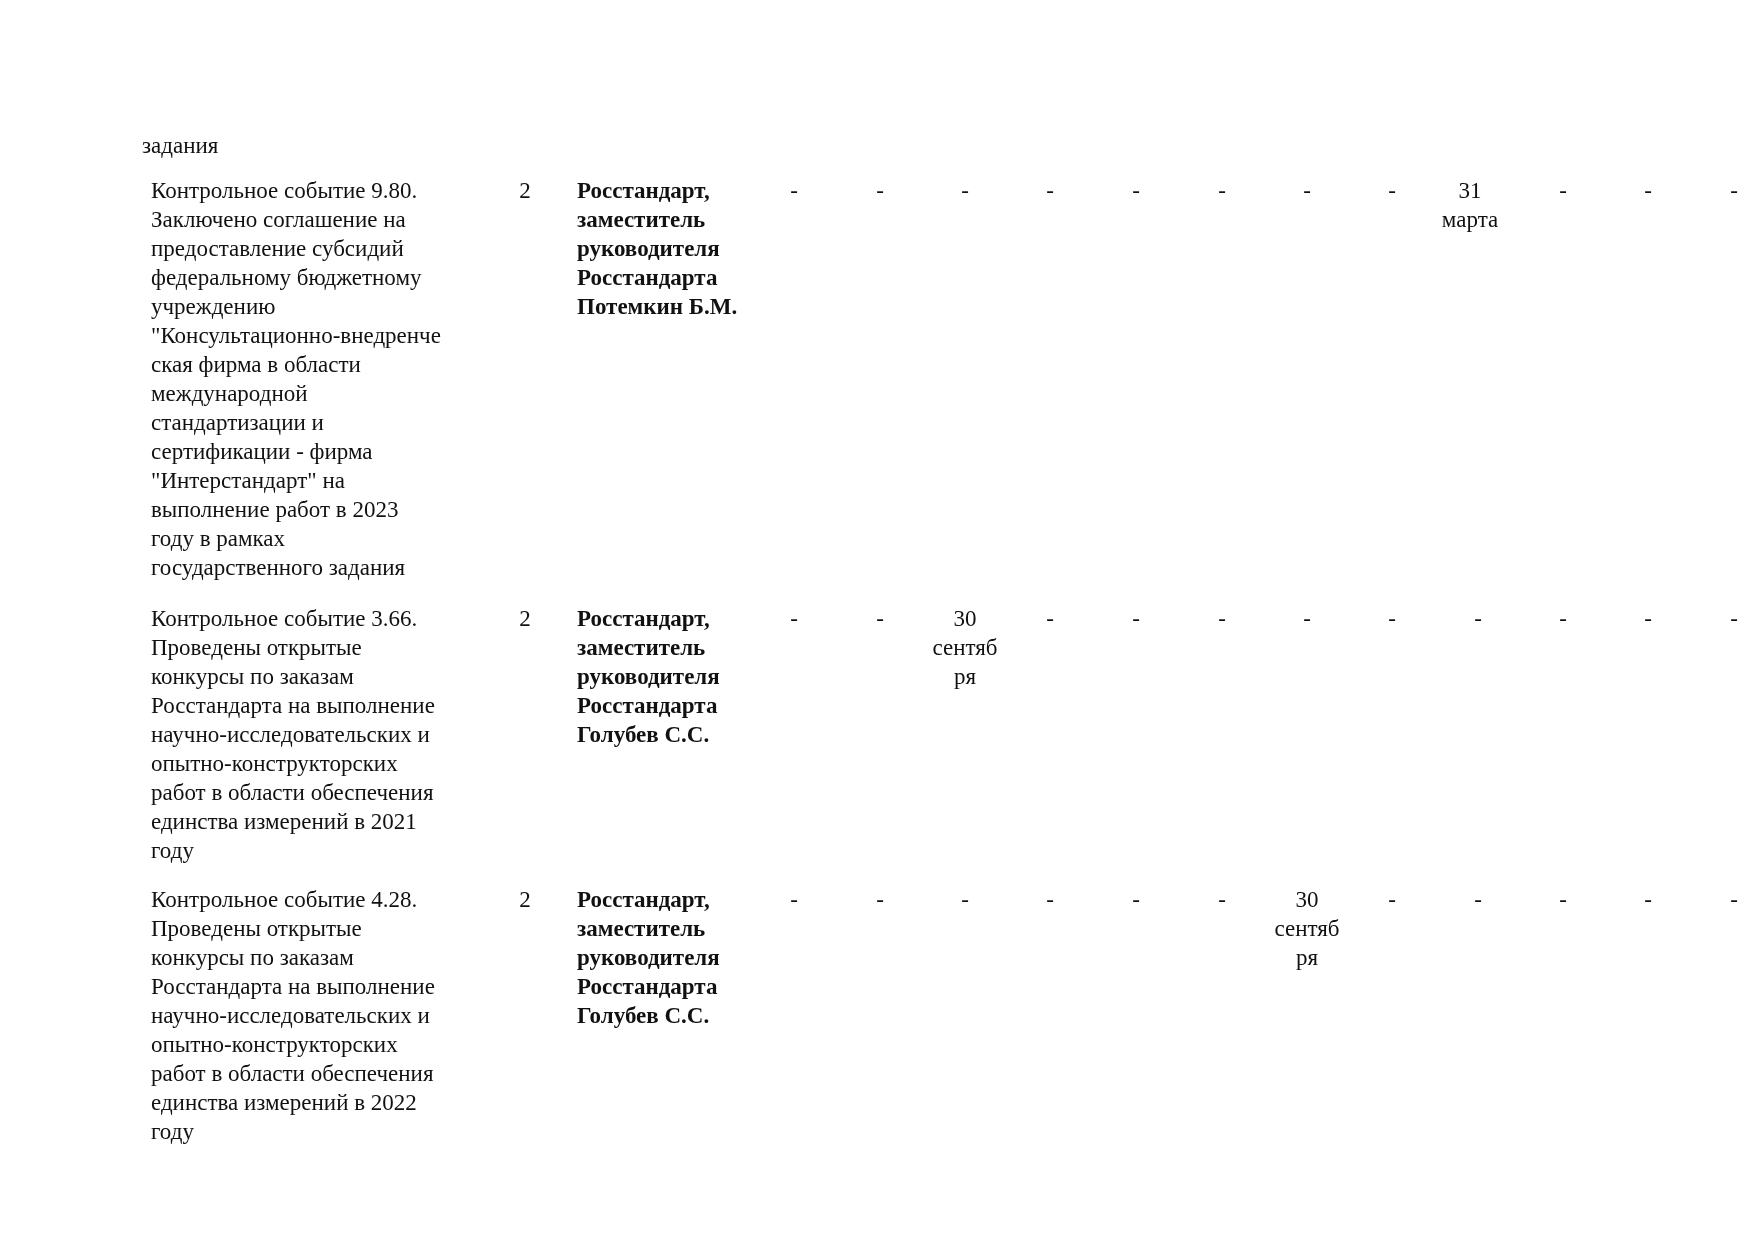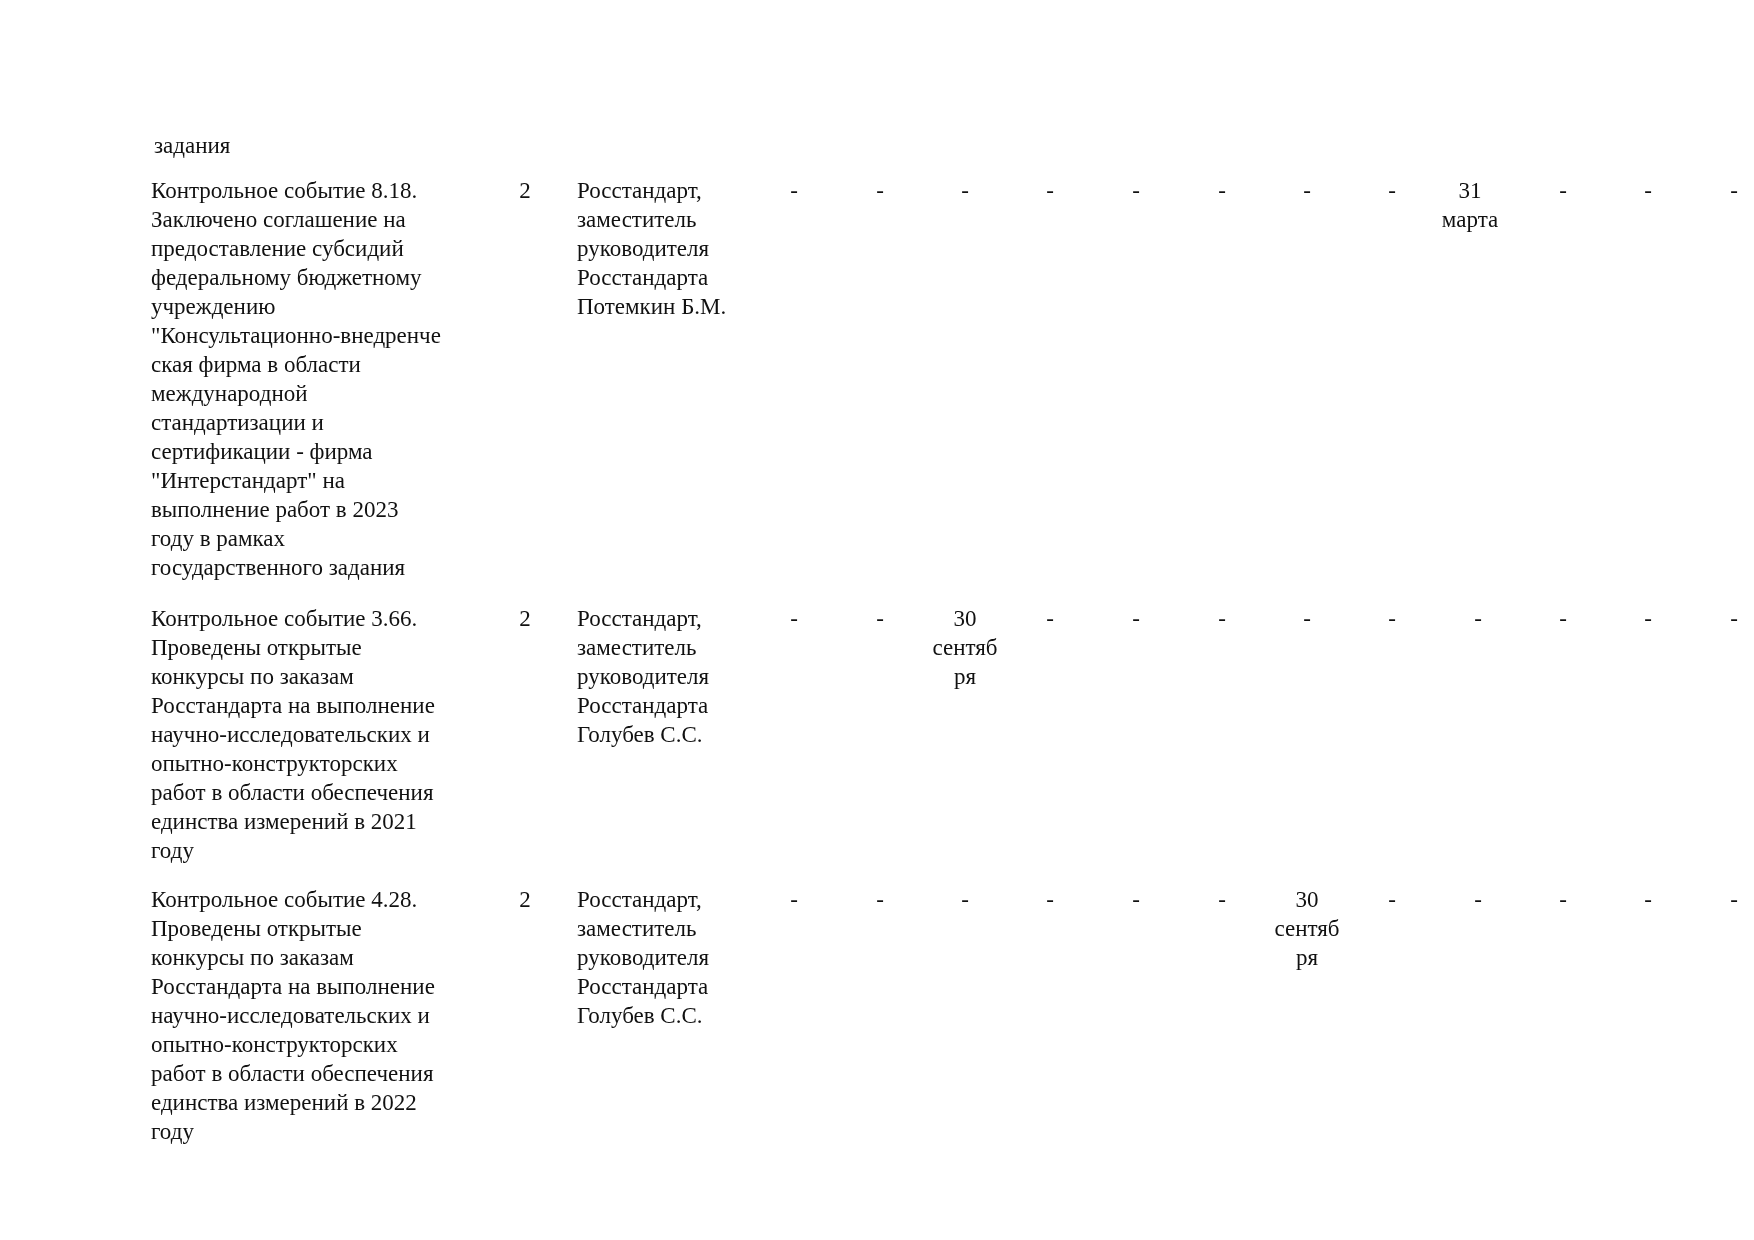--- a/index.html
+++ b/index.html
@@ -1,34 +1,34 @@
 <!DOCTYPE html>
 <html><head>
 <meta charset="utf-8">
 <style>
   html, body { margin: 0; padding: 0; background: #ffffff; }
   body {
     width: 1754px; height: 1240px; position: relative; overflow: hidden;
     font-family: "Liberation Serif", "DejaVu Serif", serif;
     font-size: 23px; line-height: 29px; color: #111111;
   }
-  .cont { position: absolute; left: 154px; top: 131px; }
+  .cont { position: absolute; left: 142px; top: 131px; }
   .row { position: absolute; left: 0; width: 1754px; }
   .desc { position: absolute; left: 151px; width: 340px; white-space: pre-line; }
   .num { position: absolute; left: 505px; width: 40px; text-align: center; }
-  .resp { position: absolute; left: 577px; width: 200px; white-space: pre-line; }
+  .resp { position: absolute; left: 577px; width: 200px; white-space: pre-line; font-weight: bold; }
   .cell { position: absolute; width: 84px; text-align: center; white-space: pre-line; }
 </style>
 </head>
 <body>
 
 <div class="cont">задания</div>
 
 <div class="row" style="top:176px;">
-  <div class="desc">Контрольное событие 8.18.
+  <div class="desc">Контрольное событие 9.80.
 Заключено соглашение на
 предоставление субсидий
 федеральному бюджетному
 учреждению
 "Консультационно-внедренче
 ская фирма в области
 международной
 стандартизации и
 сертификации - фирма
 "Интерстандарт" на

